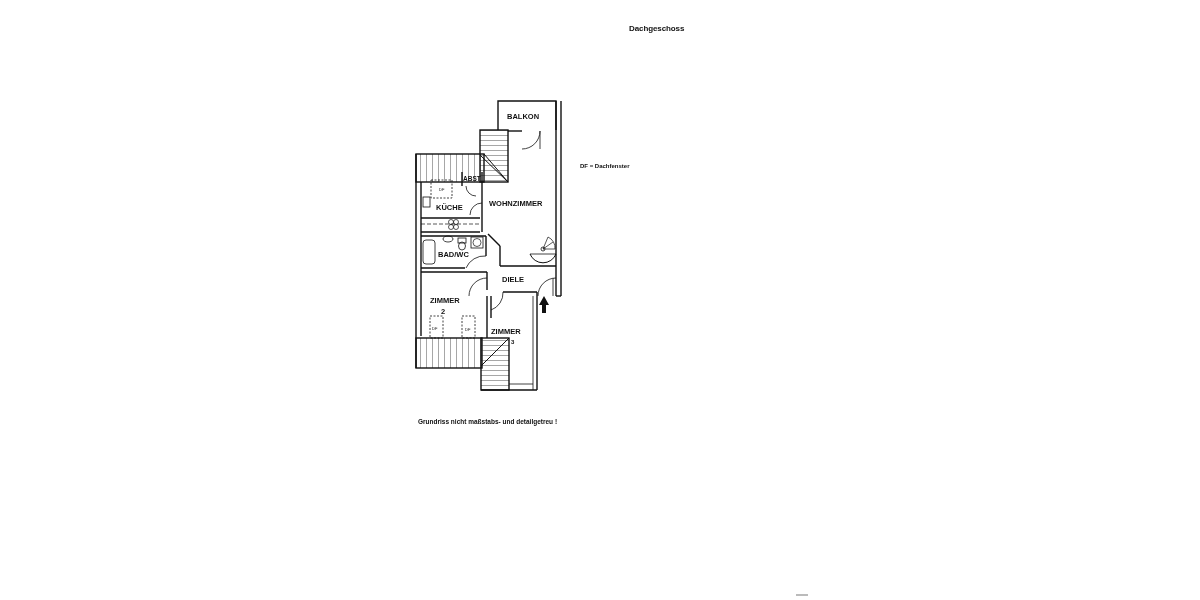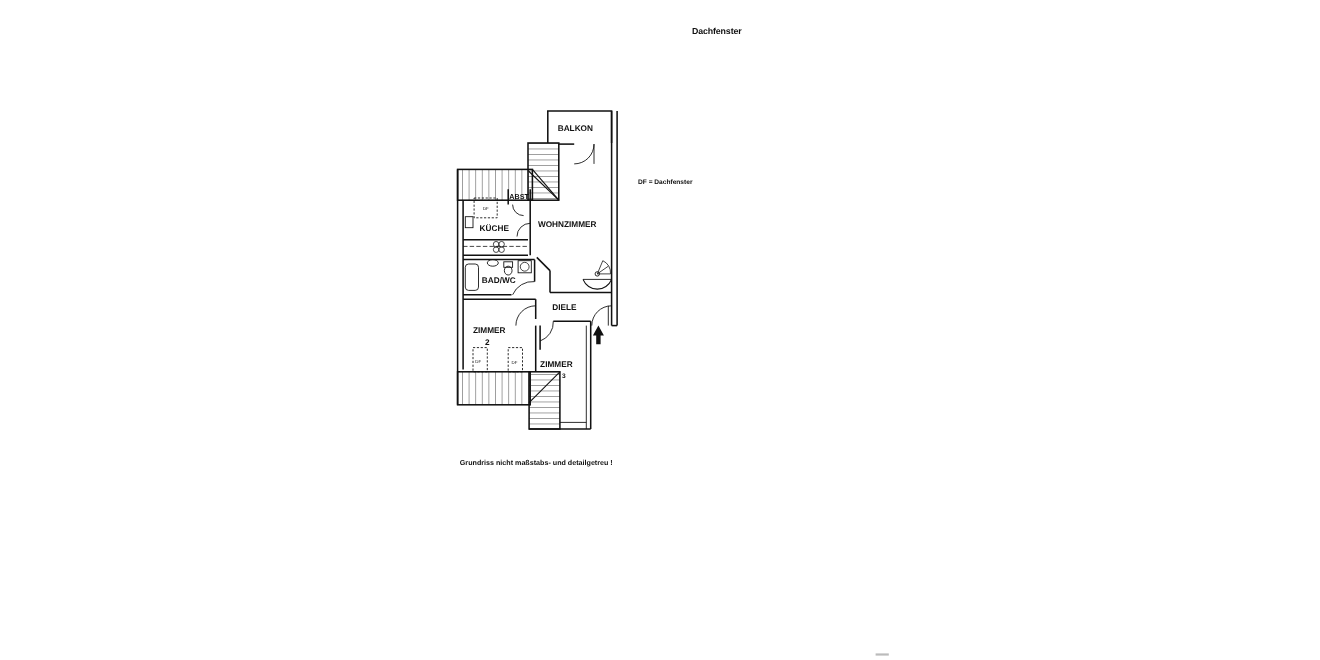--- a/index.html
+++ b/index.html
@@ -8,21 +8,21 @@
     .legend { position: absolute; left: 580px; top: 163px; font-size: 6px; font-weight: bold; }
     .disclaimer { position: absolute; left: 418px; top: 418px; font-size: 6.5px; font-weight: bold; }
     svg.plan { position: absolute; left: 0; top: 0; }
     .room-label { font-family: "Liberation Sans", sans-serif; font-size: 7.5px; font-weight: bold; fill: #111; }
     .small-label { font-family: "Liberation Sans", sans-serif; font-size: 4px; fill: #111; }
     .faint { position: absolute; left: 796px; top: 594px; width: 12px; height: 2px; background: #bbb; }
   </style>
 </head>
 <body>
 
-<div class="title">Dachfenster</div>
+<div class="title">Dachgeschoss</div>
 <div class="legend">DF = Dachfenster</div>
 <div class="disclaimer">Grundriss nicht maßstabs- und detailgetreu !</div>
 <div class="faint"></div>
 
 <svg class="plan" width="1200" height="600" viewBox="0 0 1200 600">
   <defs>
     <pattern id="roofHatch" width="6" height="10" patternUnits="userSpaceOnUse">
       <line x1="0" y1="0" x2="0" y2="10" stroke="#222" stroke-width="0.8"></line>
     </pattern>
     <pattern id="stairHatch" width="10" height="5" patternUnits="userSpaceOnUse">

